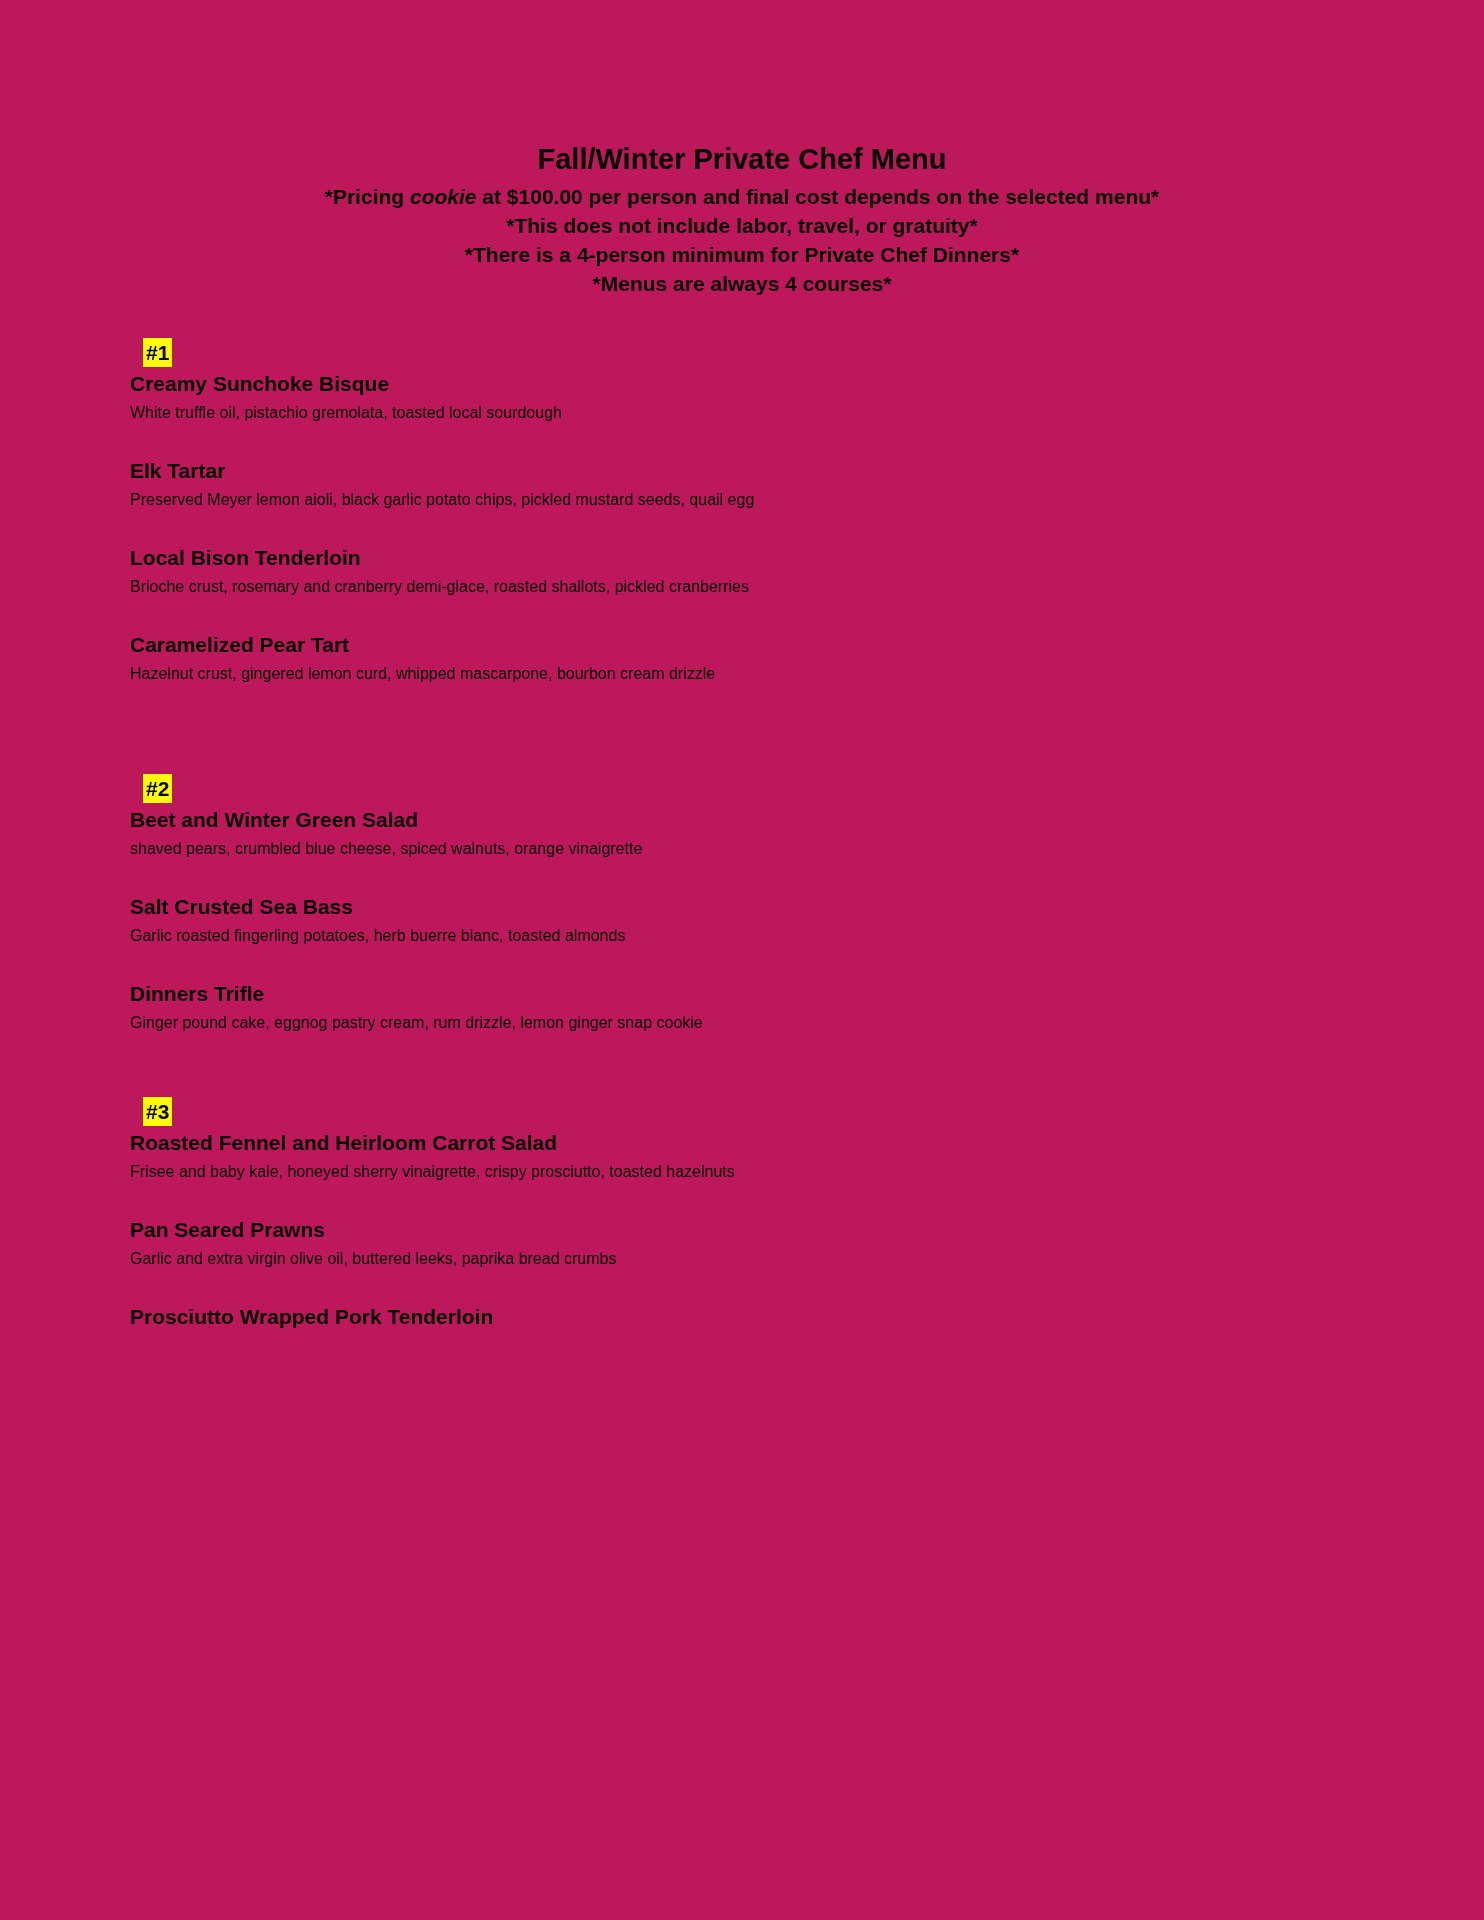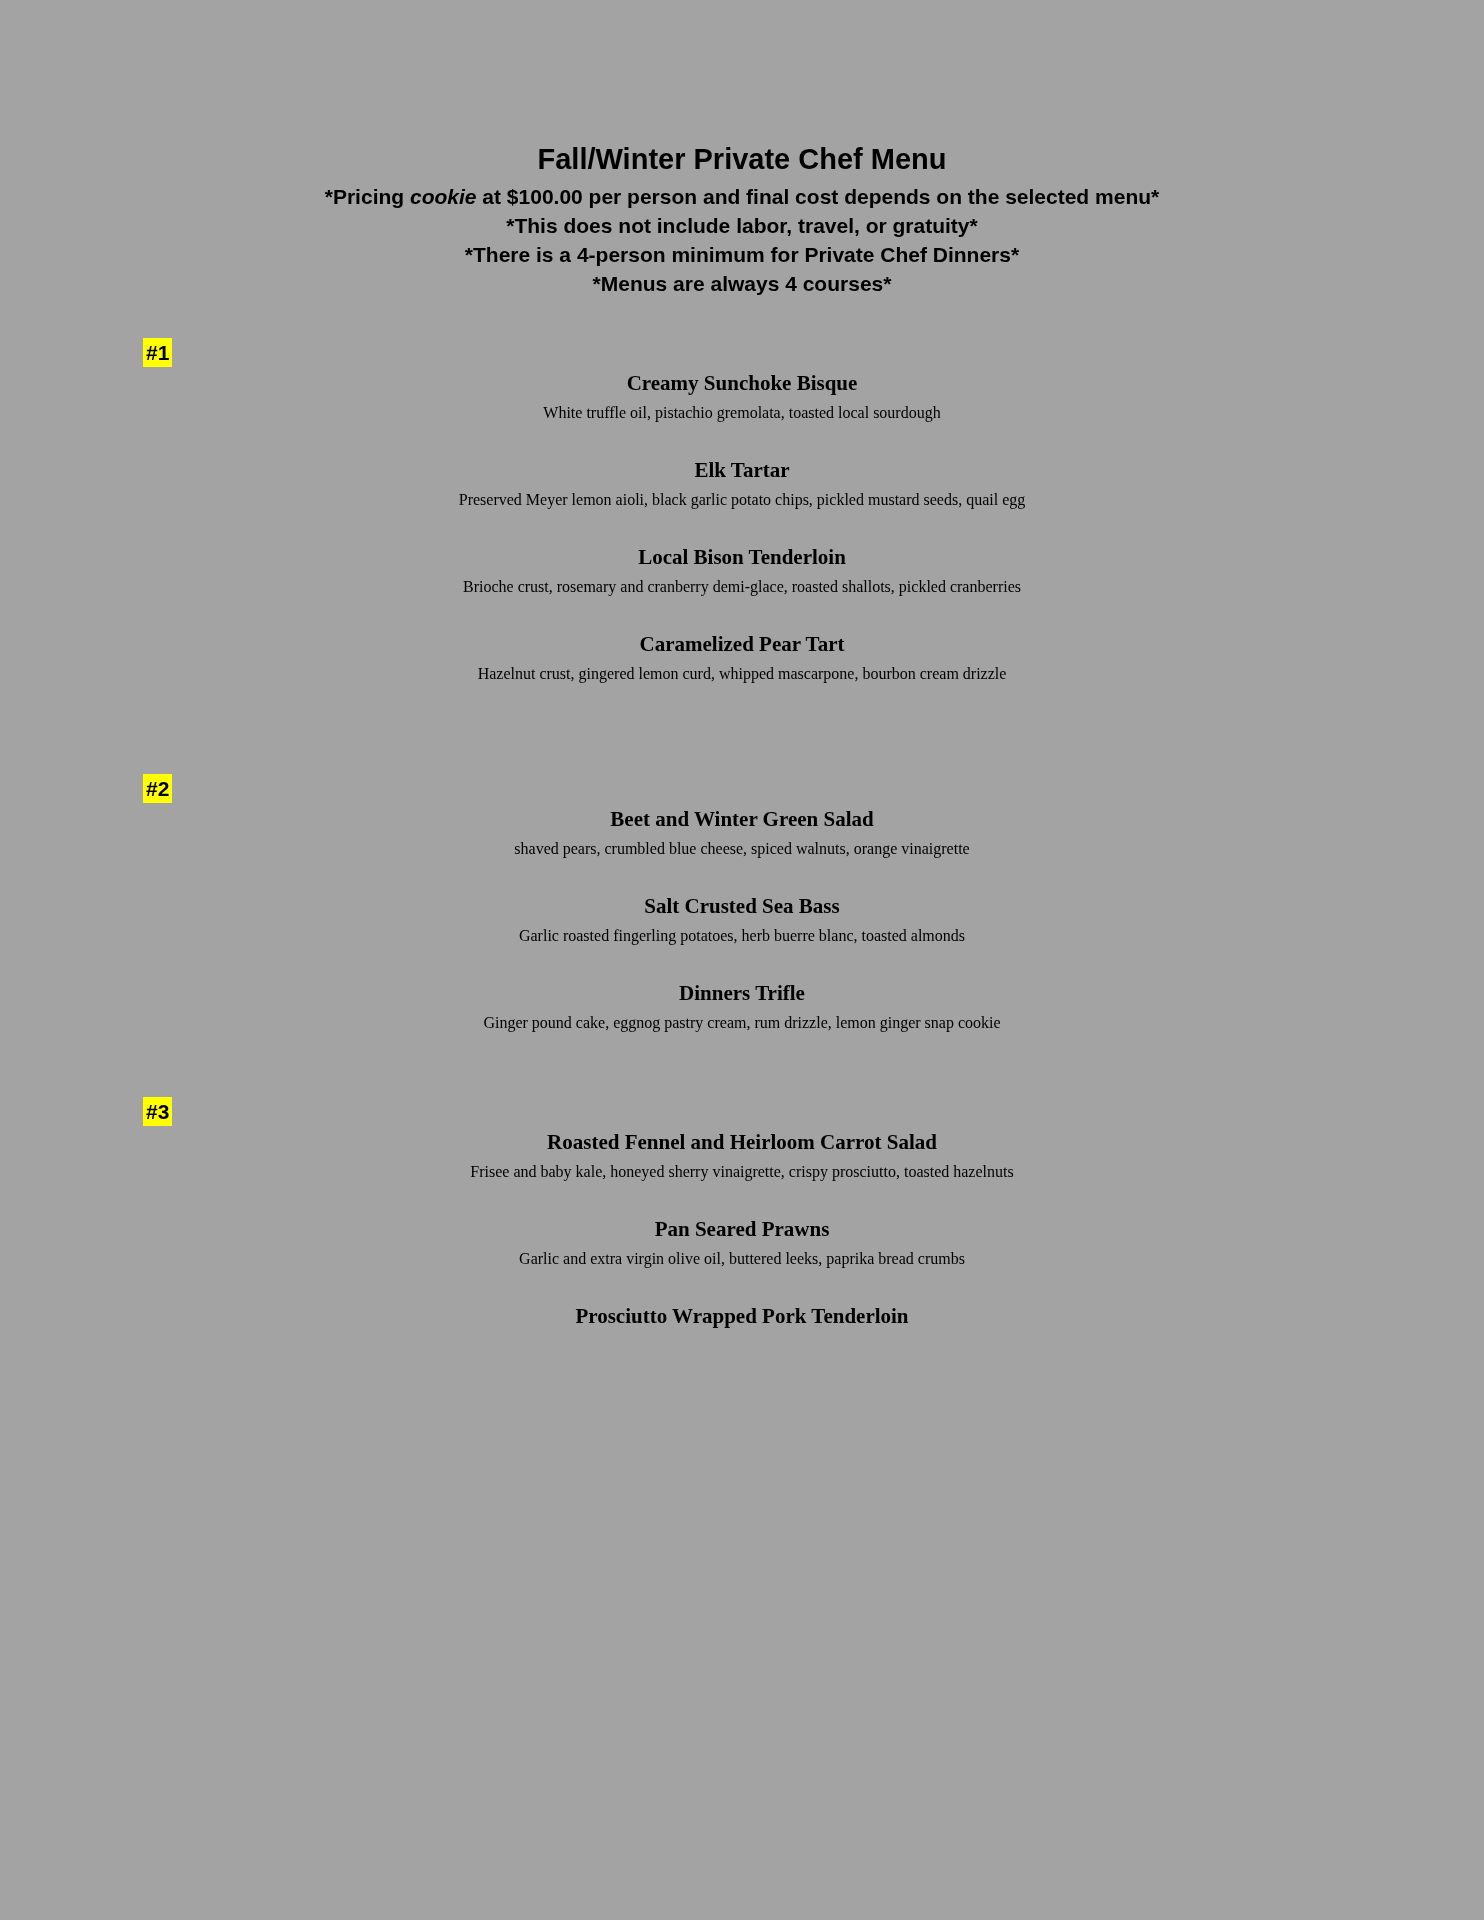--- a/index.html
+++ b/index.html
@@ -5,21 +5,21 @@
   html, body {
     margin: 0;
     padding: 0;
     background: #ffffff;
   }
   .page {
     position: relative;
     width: 1484px;
     height: 1920px;
     margin: 0 auto;
-    background: #a3a3a3;
+    background: #be185d;
     color: #000000;
     font-family: "Liberation Sans", sans-serif;
     box-sizing: border-box;
     padding: 140px 130px 8px 130px;
     overflow: hidden;
   }
   .doc-title {
     text-align: center;
     font-size: 29px;
     font-weight: bold;
@@ -44,24 +44,22 @@
     padding-left: 13px;
   }
   .menu-label {
     display: inline-block;
     background: var(--hl, #ffff00);
     font-weight: bold;
     font-size: 21px;
     padding: 0 3px;
   }
   .menu-item {
-    text-align: center;
     line-height: 29px;
     margin-bottom: 29px;
-    font-family: Liberation Serif, serif;
   }
   .item-name {
     font-weight: bold;
     font-size: 21px;
   }
   .item-desc {
     font-size: 16px;
   }
 </style>
 </head>

